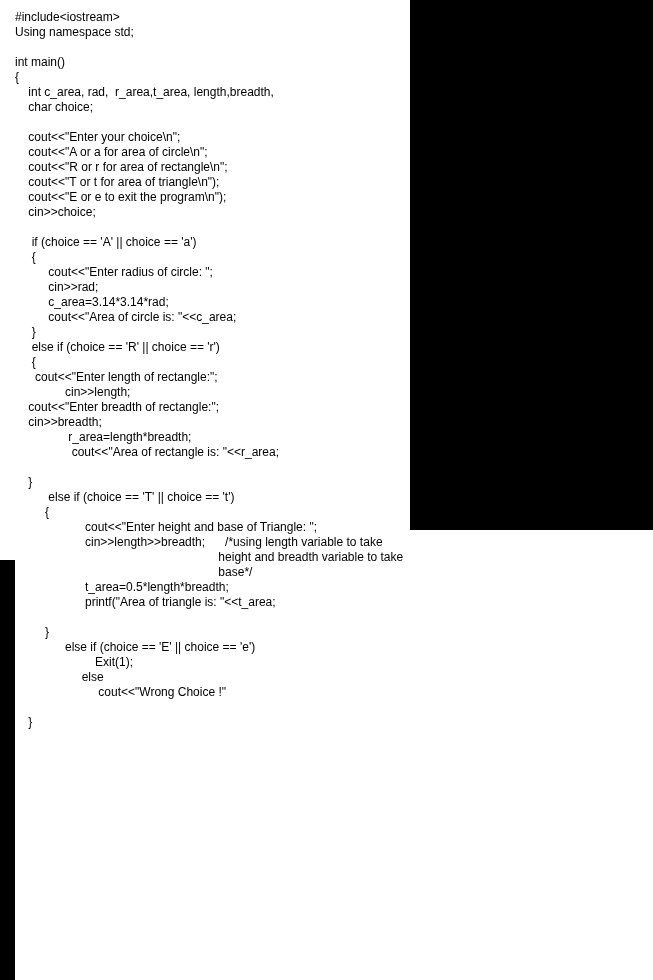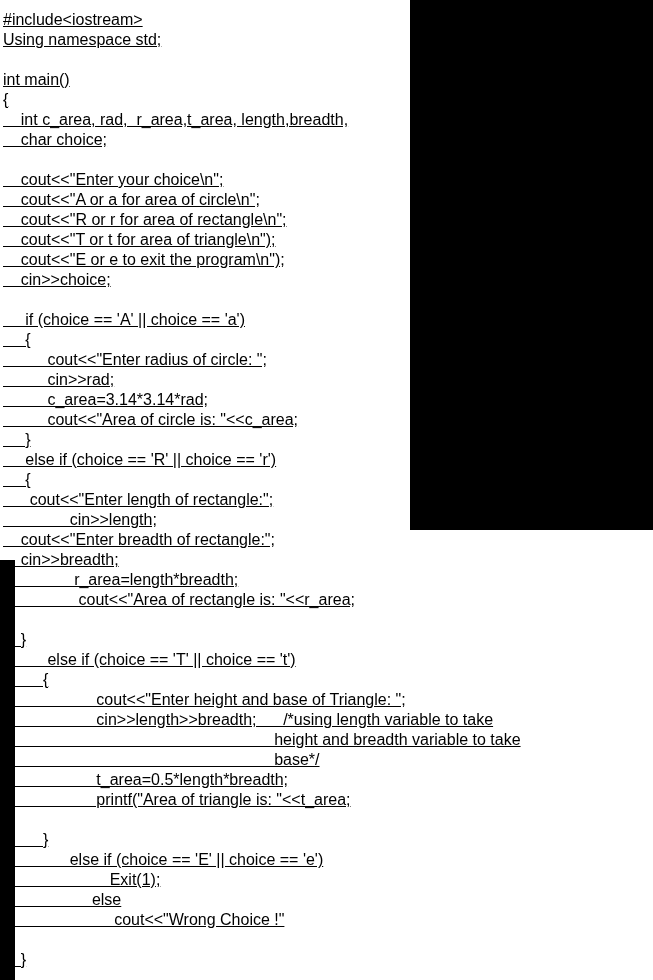--- a/index.html
+++ b/index.html
@@ -24,28 +24,27 @@
     height: 560px;
   }
   .bottom-block {
     left: 15px;
     top: 530px;
     width: 638px;
     height: 450px;
   }
   .code {
     position: absolute;
-    left: 3px;
+    left: 15px;
     top: 10px;
     width: 630px;
     white-space: pre;
     line-height: 1.25;
-    font-size: 16px;
+    font-size: 12px;
     z-index: 5;
-    text-decoration: underline;
   }
 </style>
 </head>
 <body>
 
 <div class="white-block top-block"></div>
 <div class="white-block bottom-block"></div>
 
 <div class="code">#include&lt;iostream&gt;
 Using namespace std;

